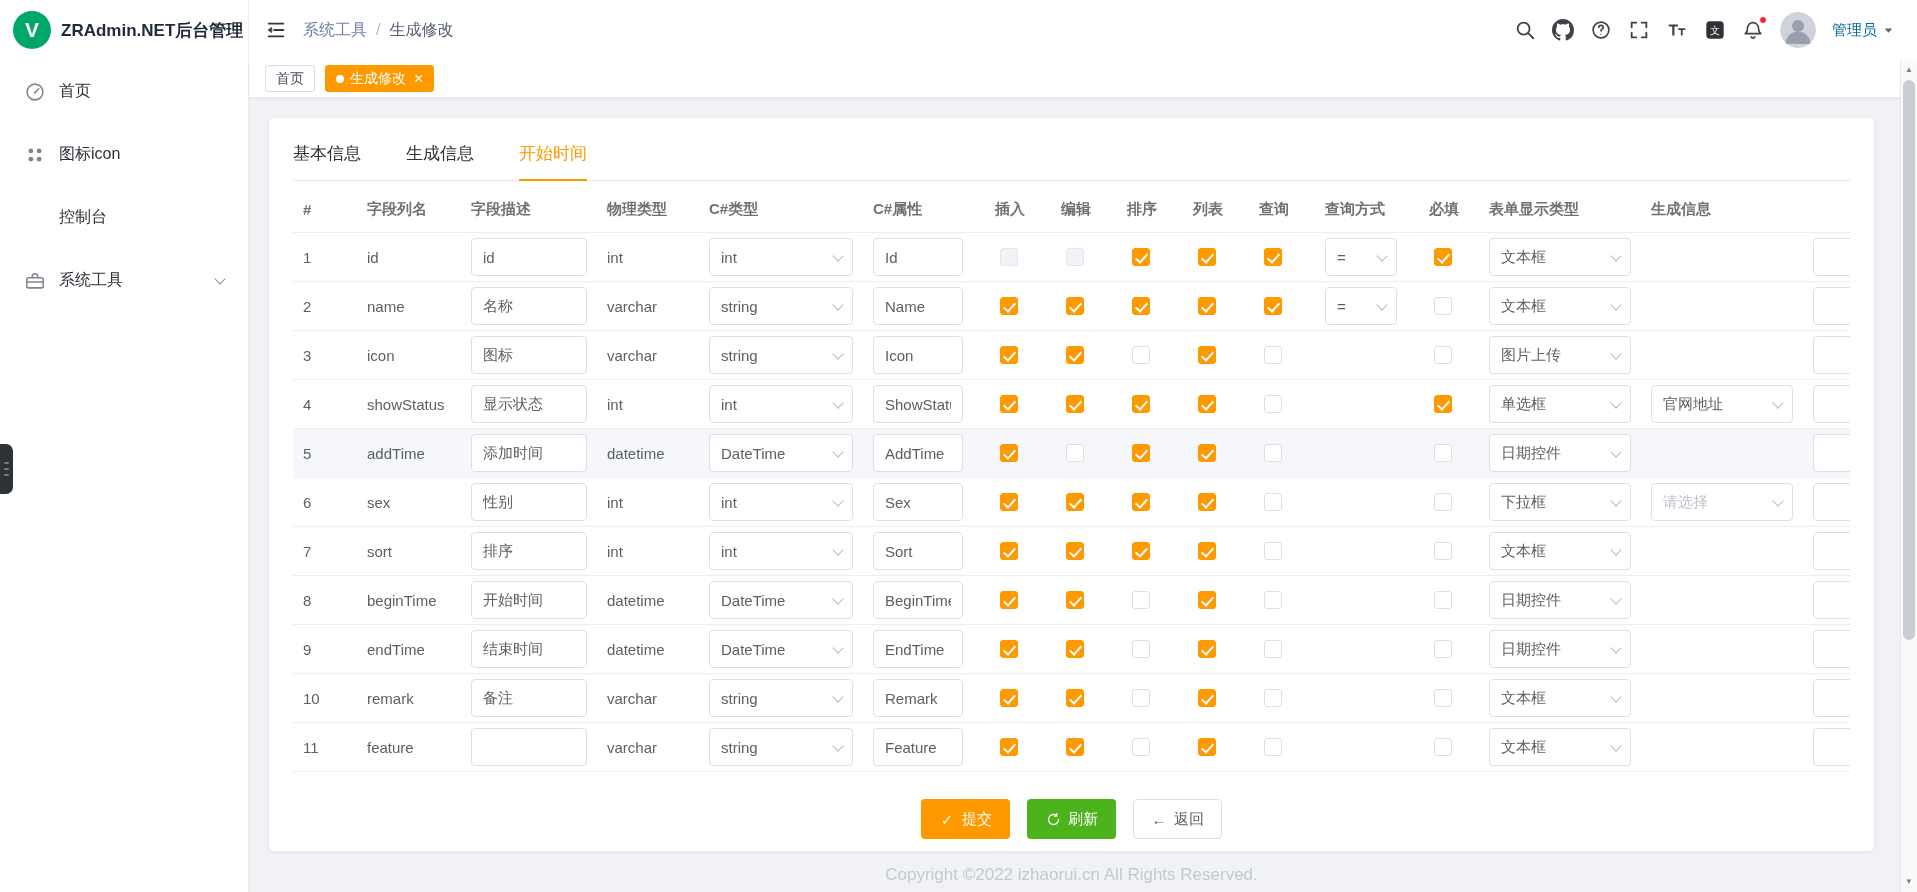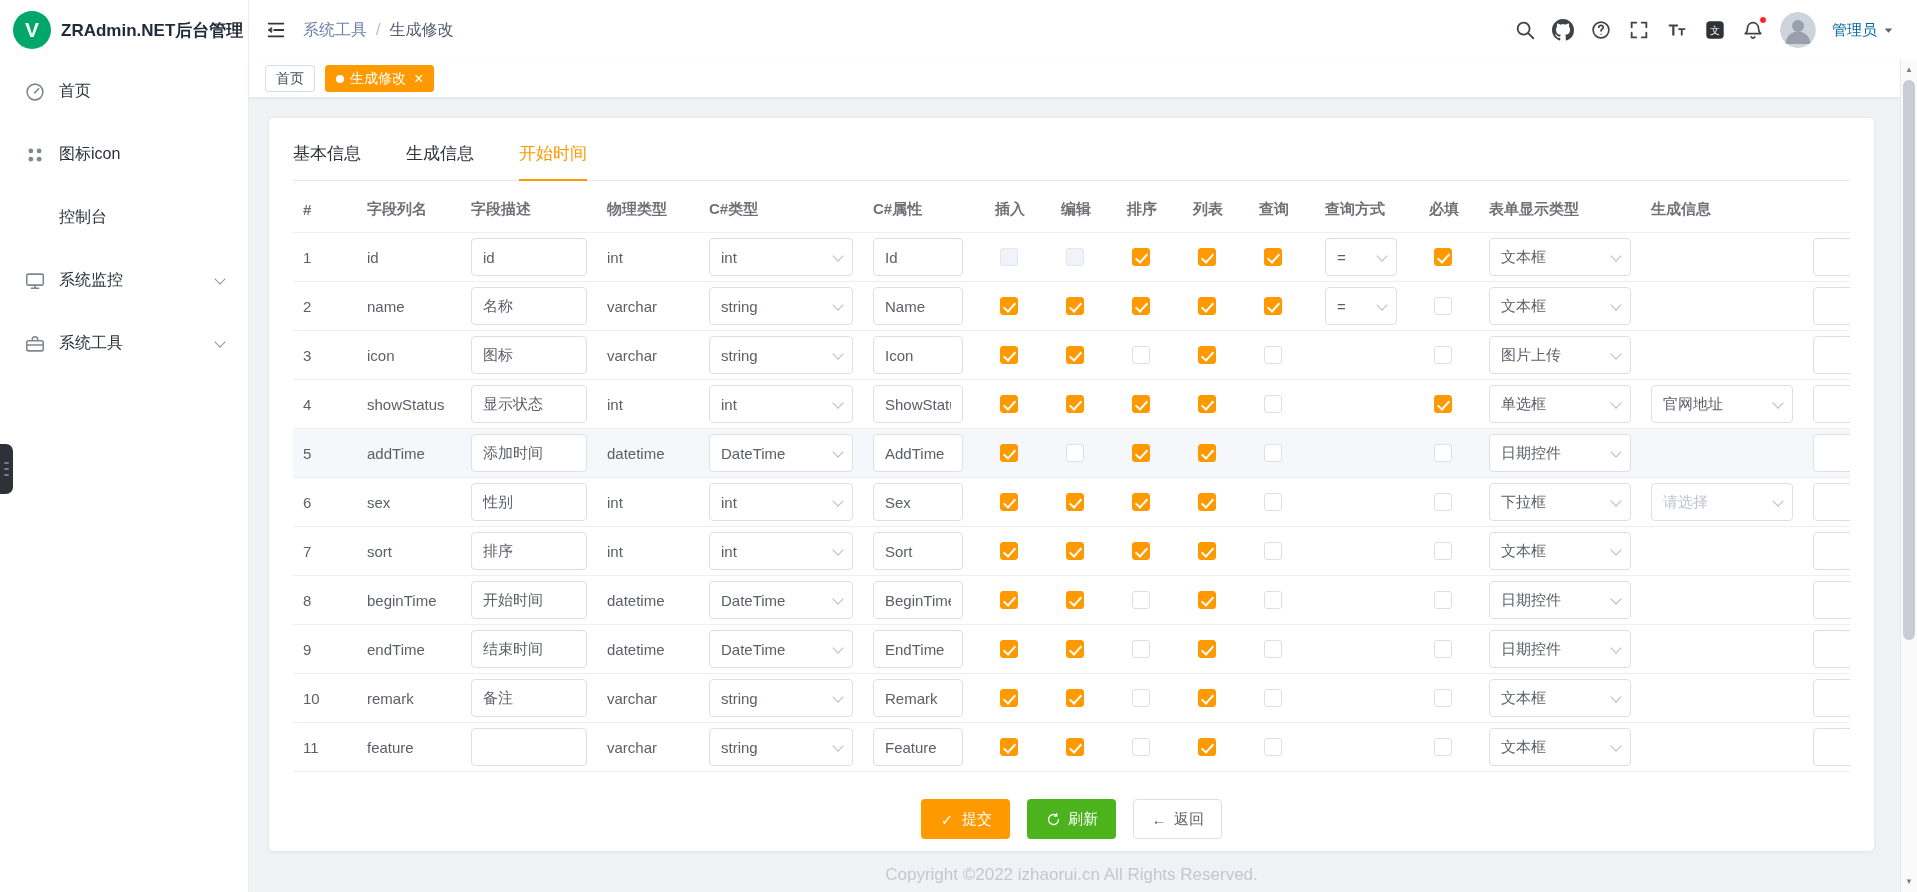--- a/index.html
+++ b/index.html
@@ -124,30 +124,20 @@
               <circle cx="16.5" cy="7.5" r="2.6"></circle>
               <circle cx="7.5" cy="16.5" r="2.6"></circle>
               <circle cx="16.5" cy="16.5" r="2.6"></circle>
             </svg>
           </span>
           <span class="menu-label">图标icon</span>
         </div>
         <div class="menu-item">
           <span class="menu-icon"></span>
           <span class="menu-label">控制台</span>
-        </div>
-        <div class="menu-item">
-          <span class="menu-icon">
-            <svg viewBox="0 0 24 24" fill="none" stroke="currentColor" stroke-width="1.7">
-              <rect x="3" y="4.5" width="18" height="12" rx="1.5"></rect>
-              <path d="M12 16.5V20M8 20h8" stroke-linecap="round"></path>
-            </svg>
-          </span>
-          <span class="menu-label">系统监控</span>
-          <i class="chev"></i>
         </div>
         <div class="menu-item">
           <span class="menu-icon">
             <svg viewBox="0 0 24 24" fill="none" stroke="currentColor" stroke-width="1.7">
               <rect x="3" y="8.5" width="18" height="11" rx="2"></rect>
               <path d="M9 8.5V7a3 3 0 0 1 6 0v1.5M3 13h18"></path>
             </svg>
           </span>
           <span class="menu-label">系统工具</span>
           <i class="chev"></i>

